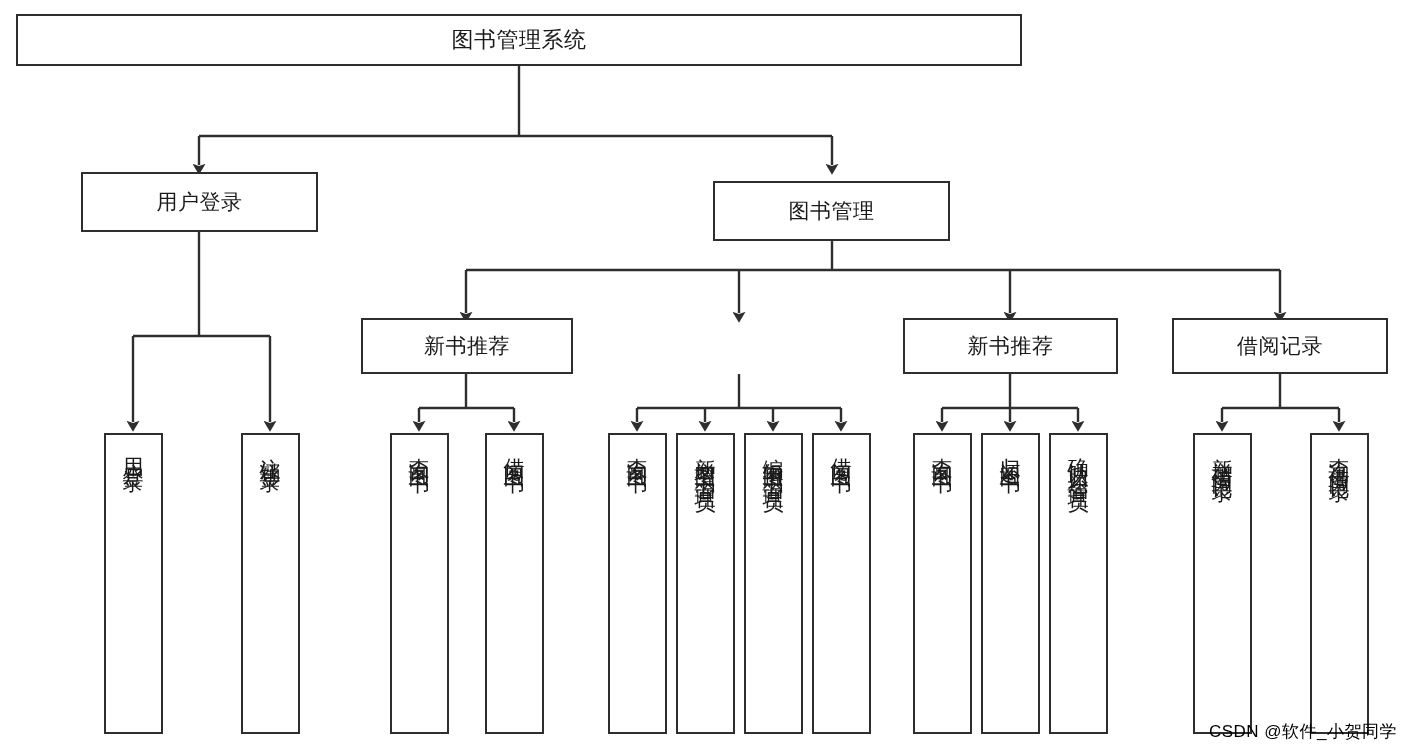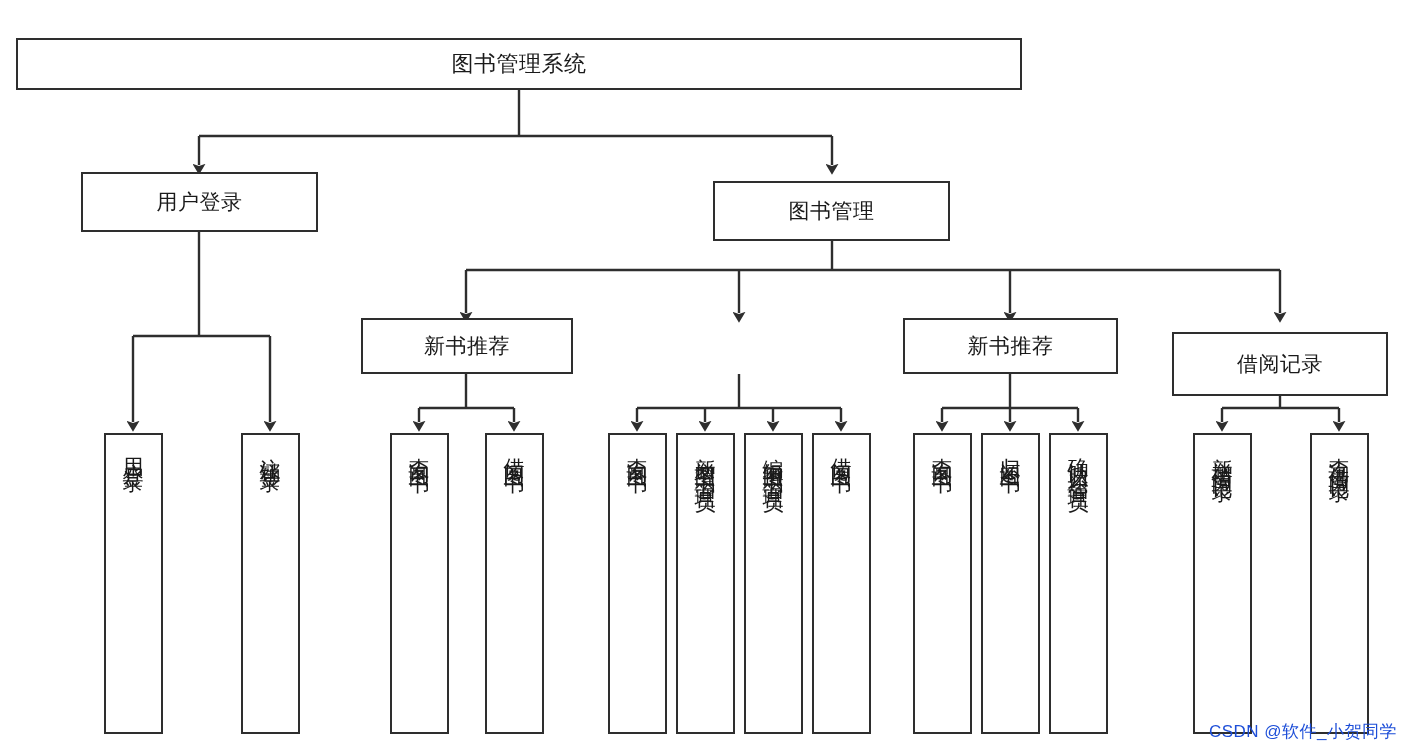--- a/index.html
+++ b/index.html
@@ -71,21 +71,21 @@
     stroke-width: 2.4;
     fill: none;
   }
   .arrowhead { fill: #2e2e2e; stroke: none; }
   
   #watermark {
     position: absolute;
     right: 8px;
     bottom: 4px;
     font-size: 17px;
-    color: #1d4ed8;
+    color: #000000;
     letter-spacing: 0.5px;
     user-select: none;
     white-space: nowrap;
   }
 </style>
 </head>
 <body>
 
 <div id="canvas">
 
@@ -132,38 +132,38 @@
     <line x1="942" y1="408" x2="942" y2="422" marker-end="url(#arw)"></line>
     <line x1="1010" y1="408" x2="1010" y2="422" marker-end="url(#arw)"></line>
     <line x1="1078" y1="408" x2="1078" y2="422" marker-end="url(#arw)"></line>
 
     <line x1="1280" y1="374" x2="1280" y2="408"></line>
     <line x1="1222" y1="408" x2="1339" y2="408"></line>
     <line x1="1222" y1="408" x2="1222" y2="422" marker-end="url(#arw)"></line>
     <line x1="1339" y1="408" x2="1339" y2="422" marker-end="url(#arw)"></line>
   </svg>
 
-  <div class="node h root" style="left:16px; top:14px; width:1006px; height:52px;margin-top:24px;">
+  <div class="node h root" style="left:16px; top:14px; width:1006px; height:52px;">
     <span class="lbl">图书管理系统</span>
   </div>
 
   <div class="node h" style="left:81px; top:172px; width:237px; height:60px;">
     <span class="lbl">用户登录</span>
   </div>
   <div class="node h" style="left:713px; top:172px; width:237px; height:60px;margin-top:9px;">
     <span class="lbl">图书管理</span>
   </div>
 
   <div class="node h" style="left:361px; top:318px; width:212px; height:56px;">
     <span class="lbl">新书推荐</span>
   </div>
   <div class="node h" style="left:903px; top:318px; width:215px; height:56px;">
     <span class="lbl">新书推荐</span>
   </div>
-  <div class="node h" style="left:1172px; top:332px; width:216px; height:64px;">
+  <div class="node h" style="left:1172px; top:318px; width:216px; height:56px;">
     <span class="lbl">借阅记录</span>
   </div>
 
   <div class="node v" style="left:104px; top:433px; width:59px; height:301px;">
     <span class="lbl">用户登录</span>
   </div>
   <div class="node v" style="left:241px; top:433px; width:59px; height:301px;">
     <span class="lbl">注销登录</span>
   </div>
 

